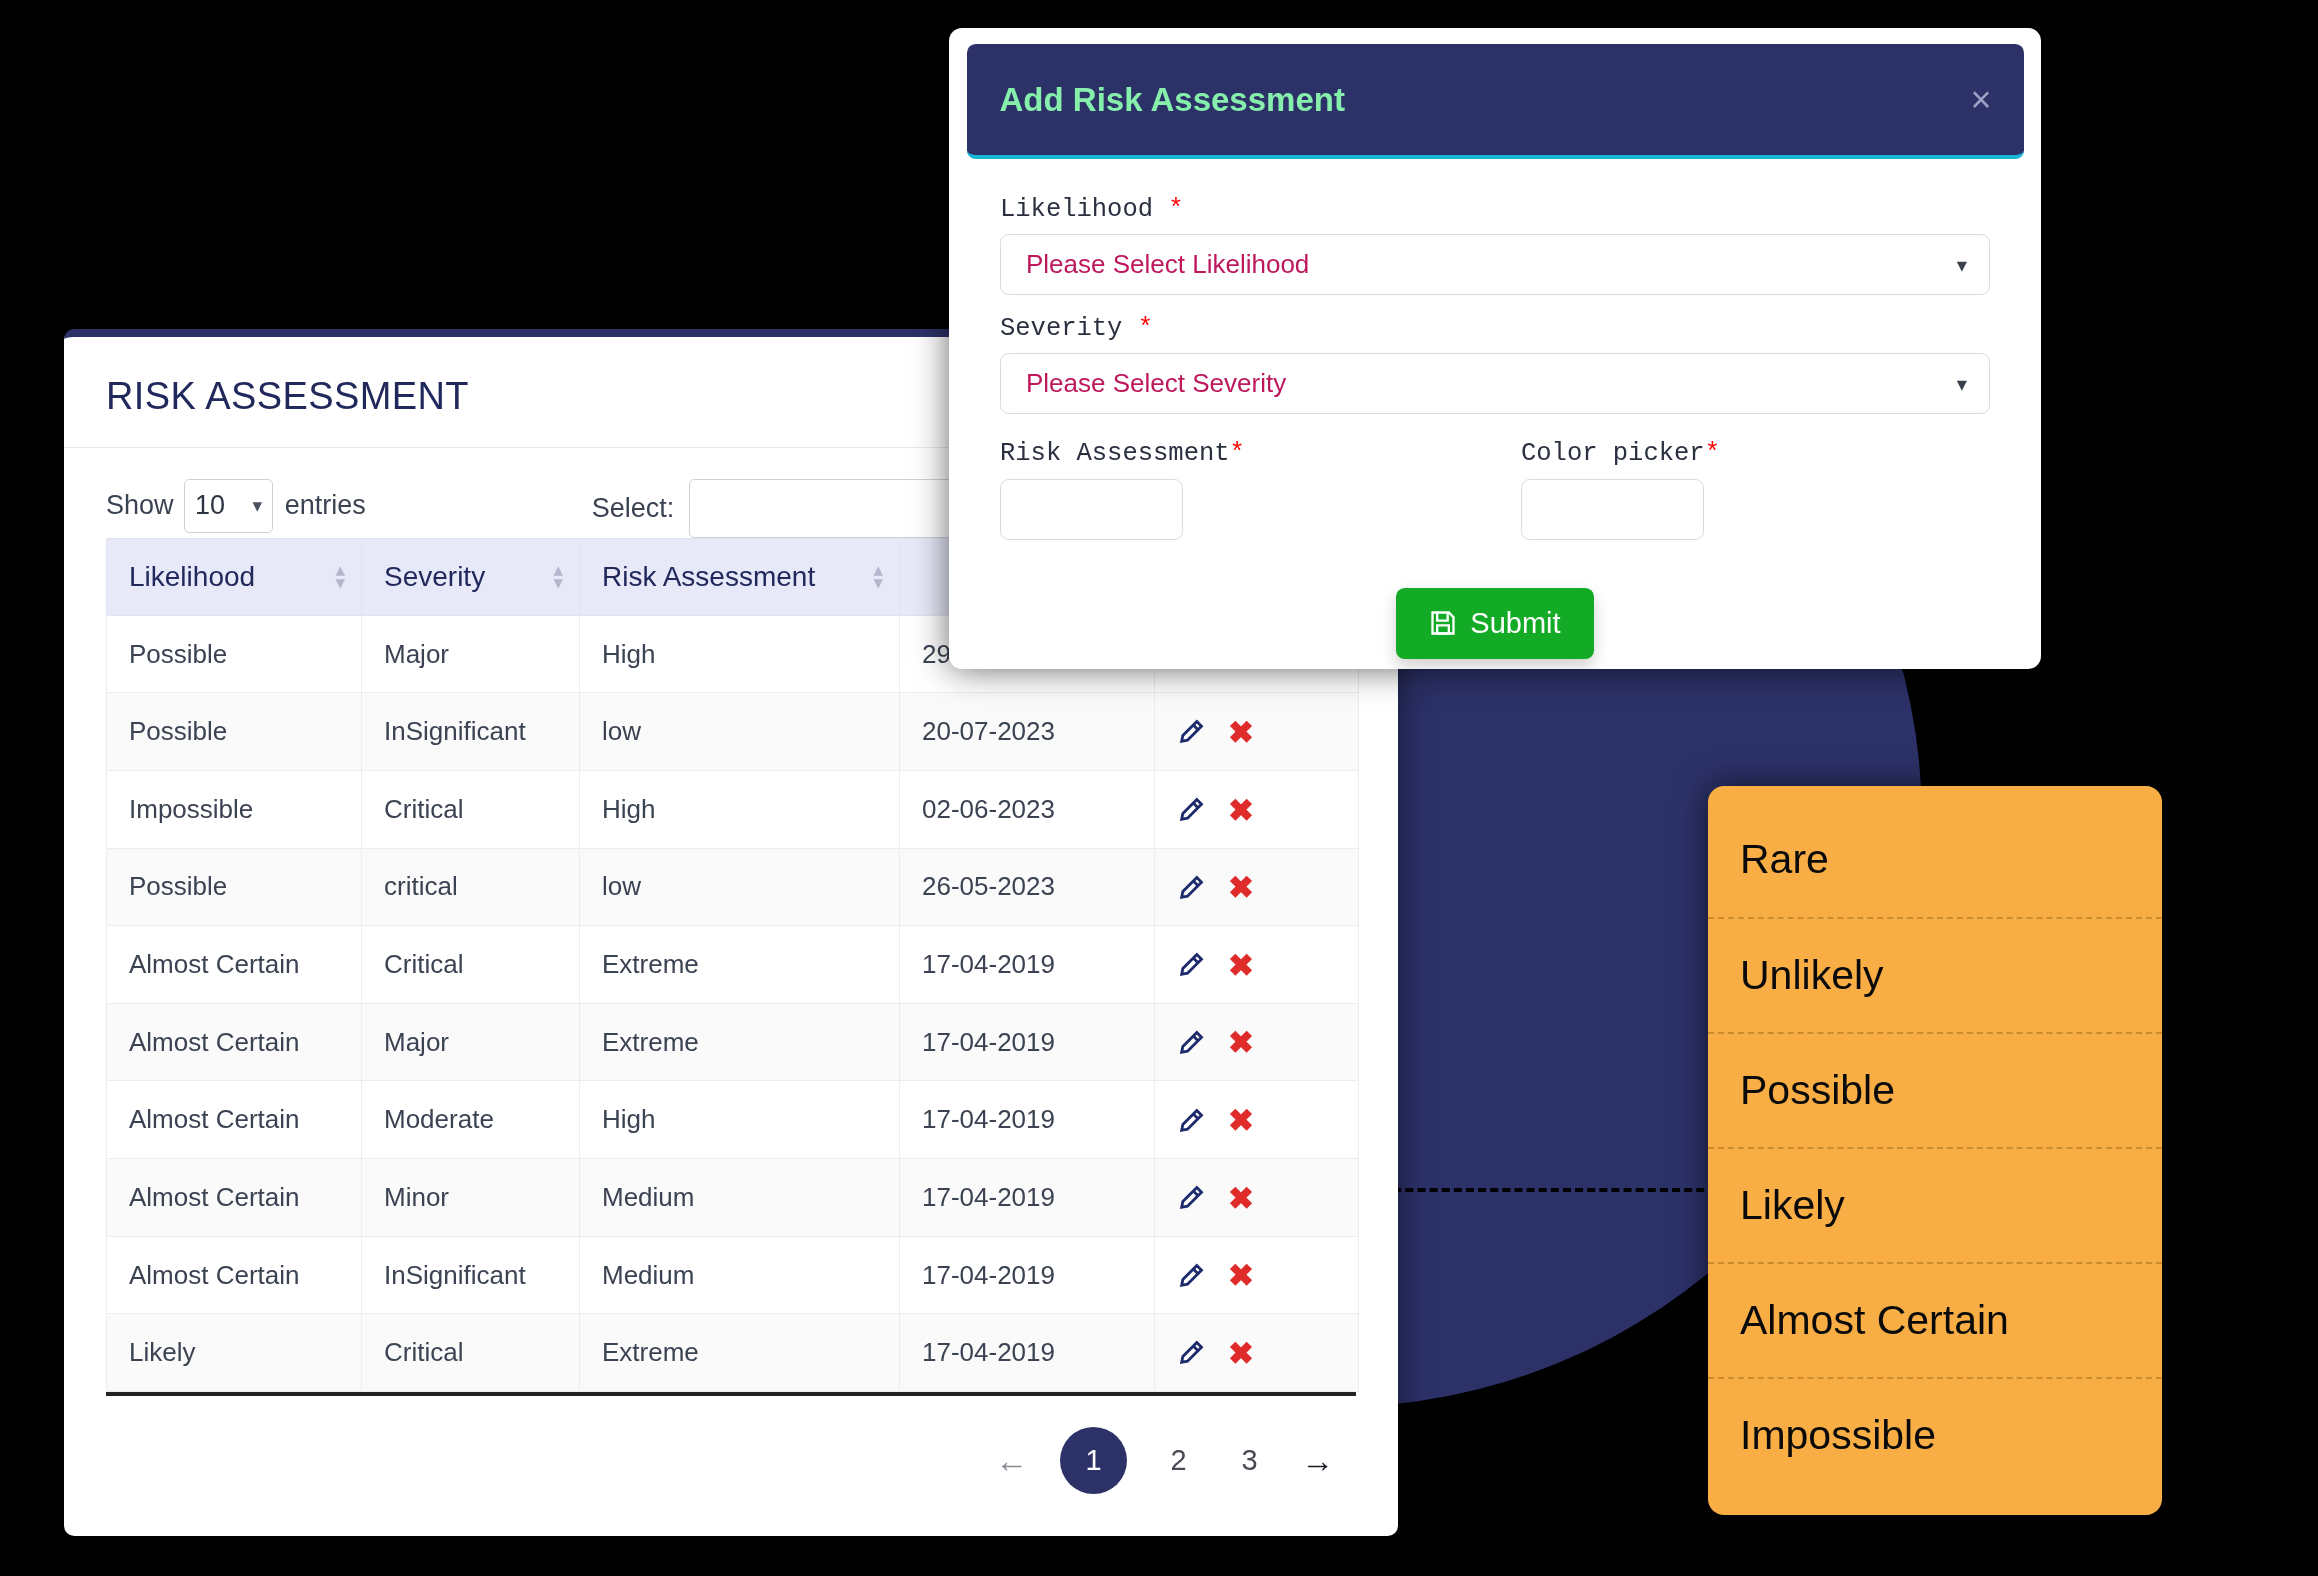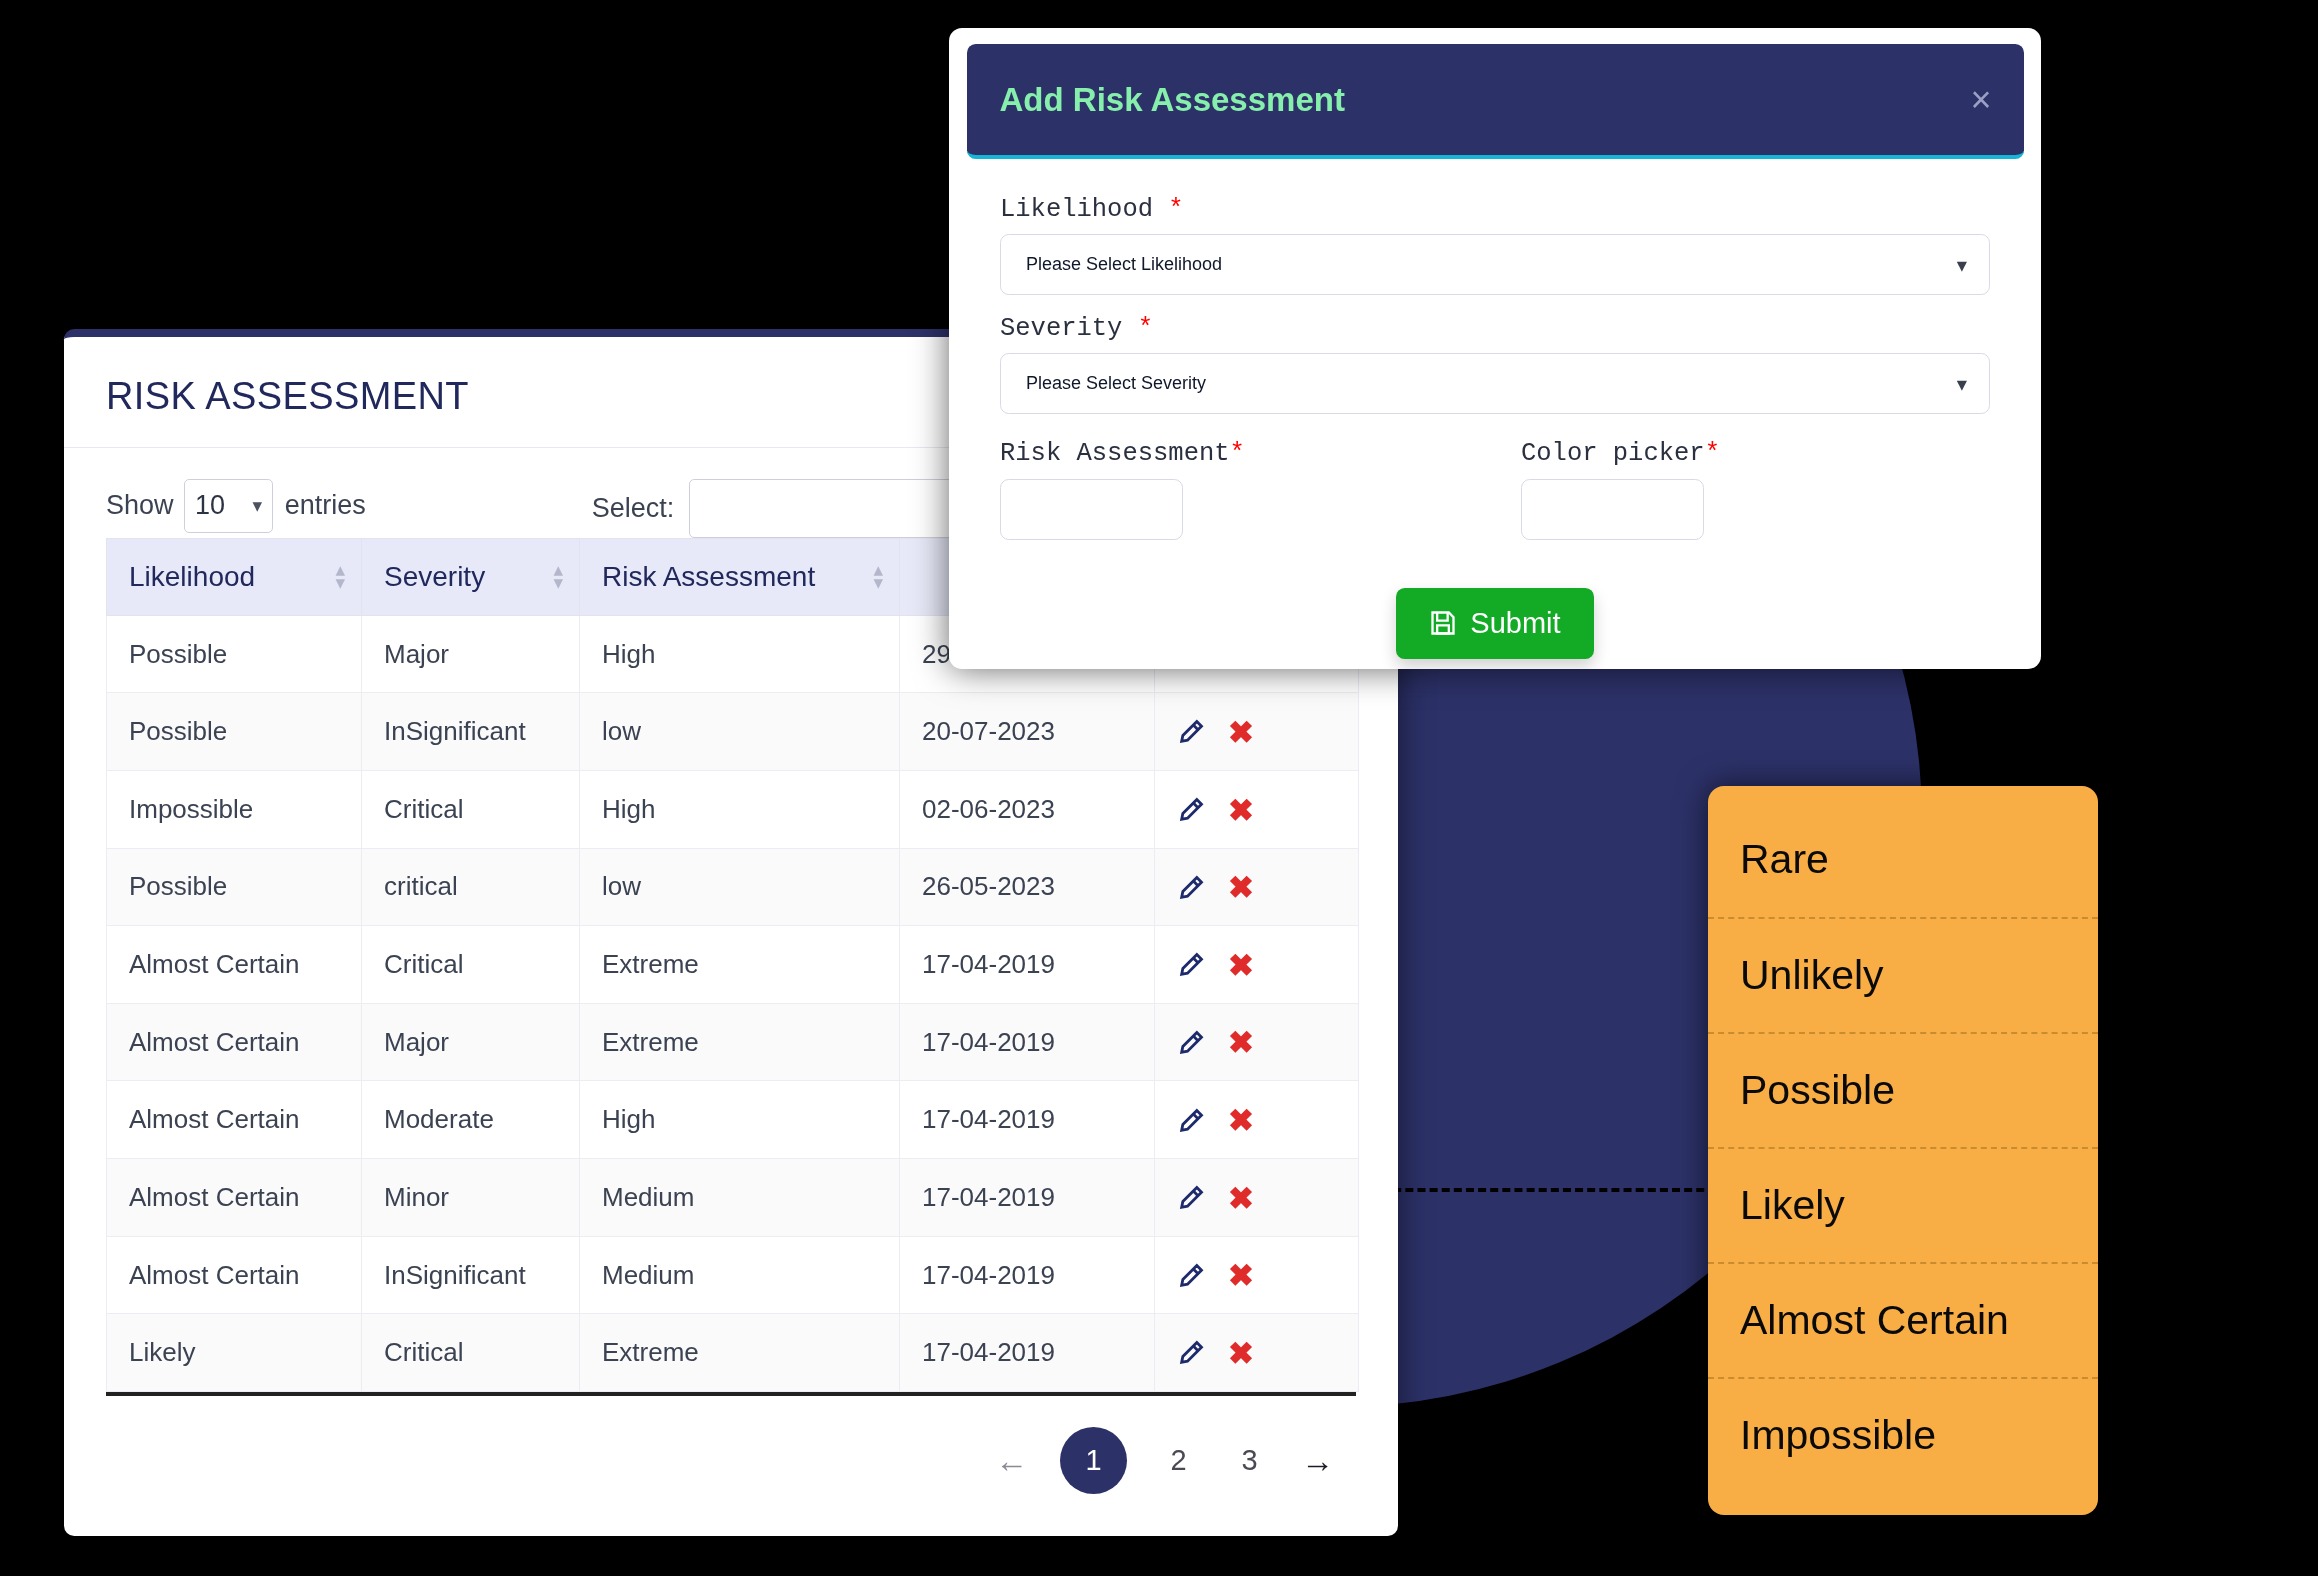--- a/index.html
+++ b/index.html
@@ -273,22 +273,22 @@
     border-radius: 8.7px;
     display: flex;
     align-items: center;
     justify-content: space-between;
     padding: 0 22px 0 25px;
     box-sizing: border-box;
     margin-bottom: 19px;
     background: #ffffff;
   }
   .select-box .ph {
-    font-size: 18px;
-    color: #0f172a;
+    font-size: 26px;
+    color: #be185d;
   }
   .select-box .chev { font-size: 20.4px; color: #3a3f4d; }
 
   .two-col {
     display: flex;
     gap: 52px;
     margin-top: 25px;
   }
   .two-col > div { flex: 1; }
   .text-input {
@@ -315,21 +315,21 @@
     gap: 13px;
     box-shadow: 0 7.3px 16px rgba(0,0,0,0.18);
   }
   .save-icon { width: 28px; height: 28px; display: inline-block; }
 
   
   .orange-panel {
     position: absolute;
     left: 1708px;
     top: 786px;
-    width: 390px;
+    width: 454px;
     height: 729px;
     background: #f8ae45;
     border-radius: 16px;
     z-index: 7;
     box-shadow: 0 0 31px rgba(0,0,0,0.6);
     padding: 16px 0;
     box-sizing: border-box;
   }
   .orange-item {
     height: 115px;

